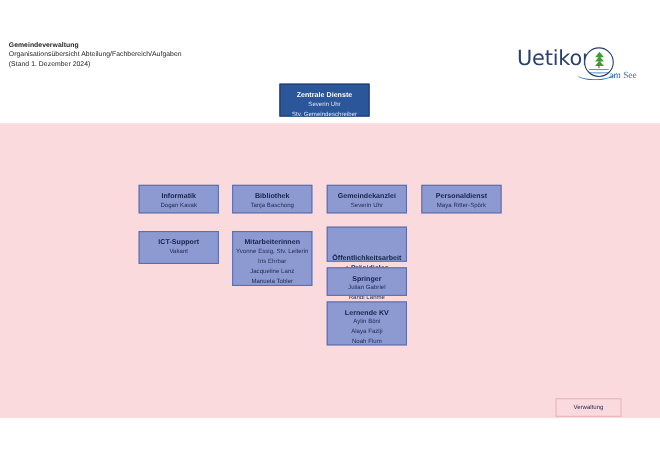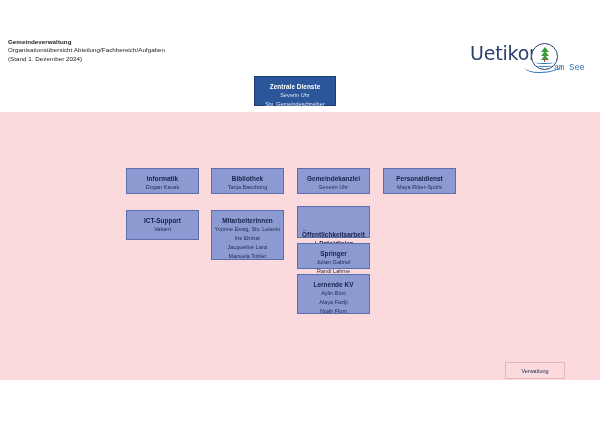--- a/index.html
+++ b/index.html
@@ -95,21 +95,21 @@
     border-radius: 50%;
   }
   .wave-a { top: 16.5px; }
   .wave-b { top: 19.5px; }
   .wave-c { top: 22.5px; }
   #logo-subtext {
     position: absolute;
     left: 84px; top: 25px;
     font-size: 8.5px;
     color: #2a6fb5;
-    font-family: Liberation Mono, monospace;
+    font-family: Liberation Serif, serif;
   }
   #logo-swoosh {
     position: absolute;
     left: 55px; top: 22px;
     width: 36px; height: 12px;
     border-bottom: 1.3px solid #2a6fb5;
     border-radius: 0 0 60% 40%;
   }
 
   

